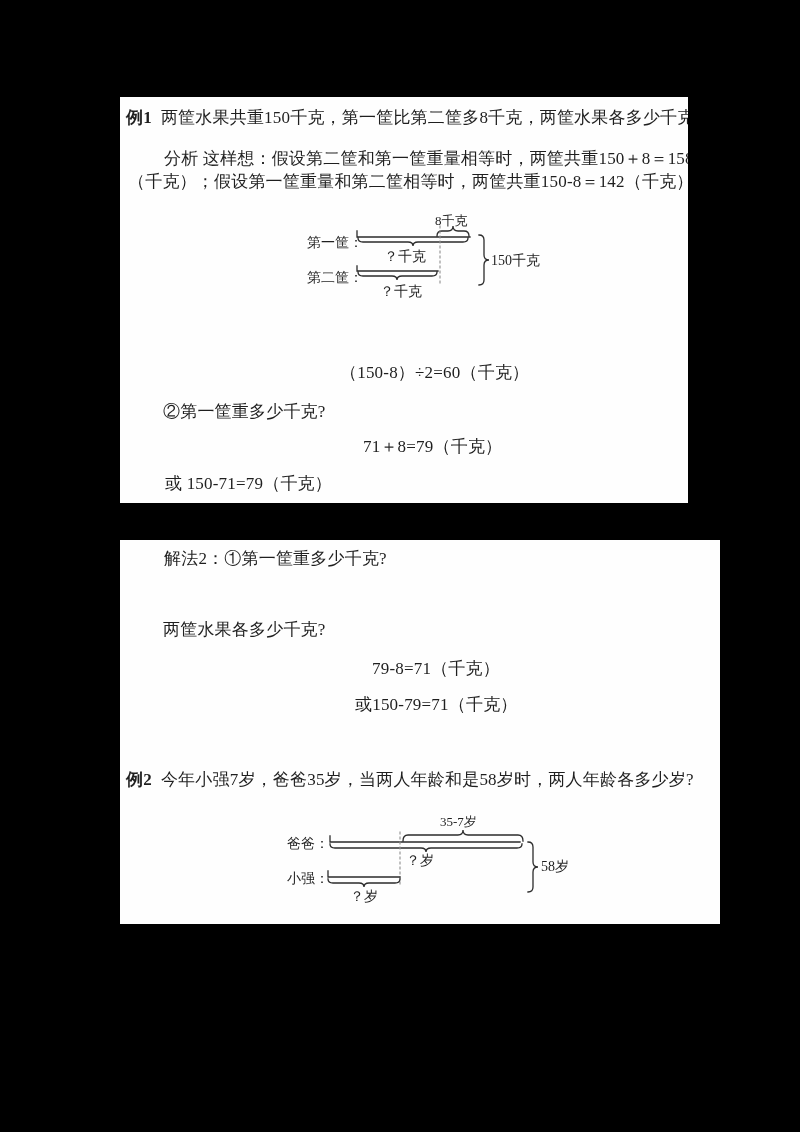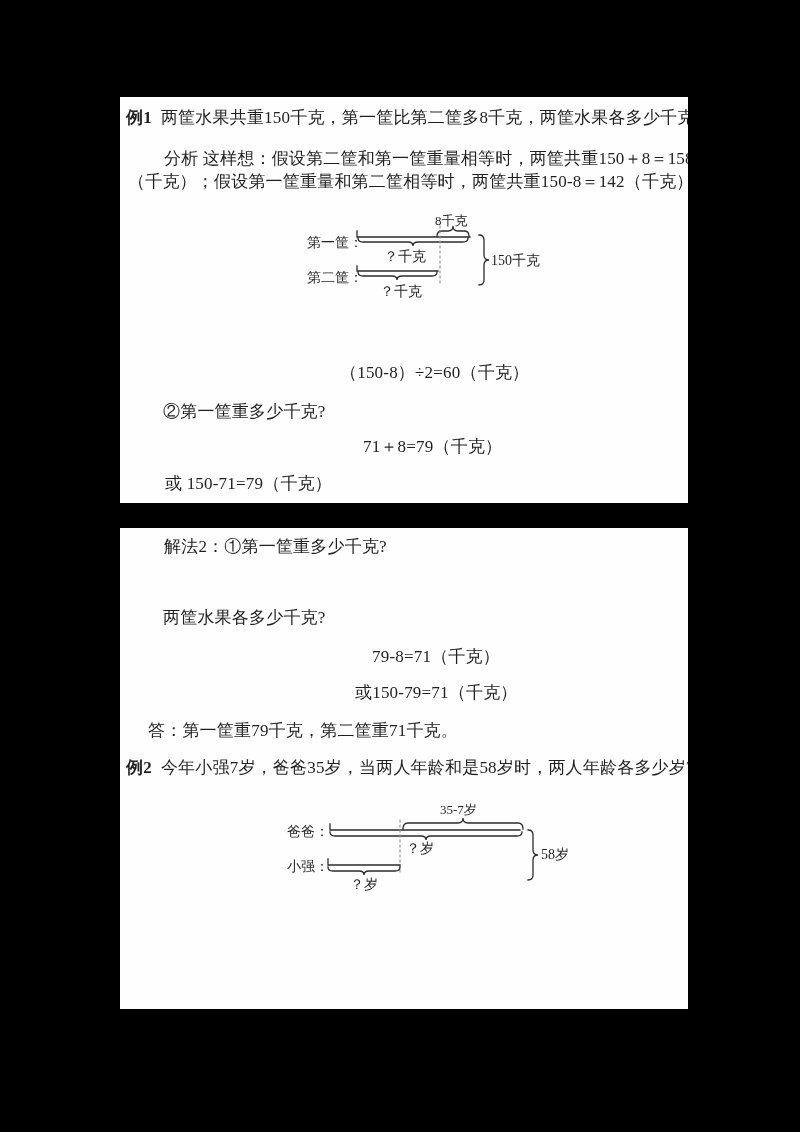--- a/index.html
+++ b/index.html
@@ -10,21 +10,21 @@
     color:#1f1f1f;
     position:relative;
     overflow:hidden;
   }
   .stage{position:absolute;left:0;top:0;width:800px;height:1132px;background:#000;}
   .panel{
     position:absolute;left:120px;width:568px;background:#fefefe;
     overflow:hidden;
   }
   .panel1{top:97px;height:406px;}
-  .panel2{top:528px;height:481px;}
+  .panel2{top:540px;height:384px;padding-left:32px;}
   .line{
     position:absolute;
     font-size:17px;line-height:20px;
     white-space:nowrap;
     letter-spacing:0.2px;
   }
   .ex-tag{font-weight:bold;margin-right:9px;}
   .diagram{position:absolute;}
   .diagram path{fill:none;stroke:#2b2b2b;stroke-width:1.3;stroke-linecap:square;}
   .diagram path.dotted{stroke:#8d8d8d;stroke-width:1.1;stroke-dasharray:2,3;}
@@ -71,21 +71,20 @@
     <div class="line" style="left:45px;top:377px;">或 150-71=79（千克）</div>
   </section>
 
   <section class="panel panel2">
 
     <div class="line" style="left:44px;top:9px;">解法2：①第一筐重多少千克?</div>
     <div class="line" style="left:43px;top:80px;">两筐水果各多少千克?</div>
     <div class="line" style="left:252px;top:119px;">79-8=71（千克）</div>
     <div class="line" style="left:235px;top:155px;">或150-79=71（千克）</div>
 
-    <div class="line" style="left:28px;top:193px;">答：第一筐重79千克，第二筐重71千克。</div>
 
     <div class="line" style="left:6px;top:230px;">
       <span class="ex-tag">例2</span><span>今年小强7岁，爸爸35岁，当两人年龄和是58岁时，两人年龄各多少岁?</span>
     </div>
 
     <svg class="diagram" style="left:160px;top:267px;" width="300" height="106" viewBox="0 0 300 106">
       <text x="160" y="19" class="small">35-7岁</text>
       <path d="M123,34 Q123,28 128,28 L178,28 Q183,28 183,23 Q183,28 188,28 L238,28 Q243,28 243,34"></path>
       <text x="7" y="41">爸爸：</text>
       <path d="M50,29 L50,35 L240,35"></path>

